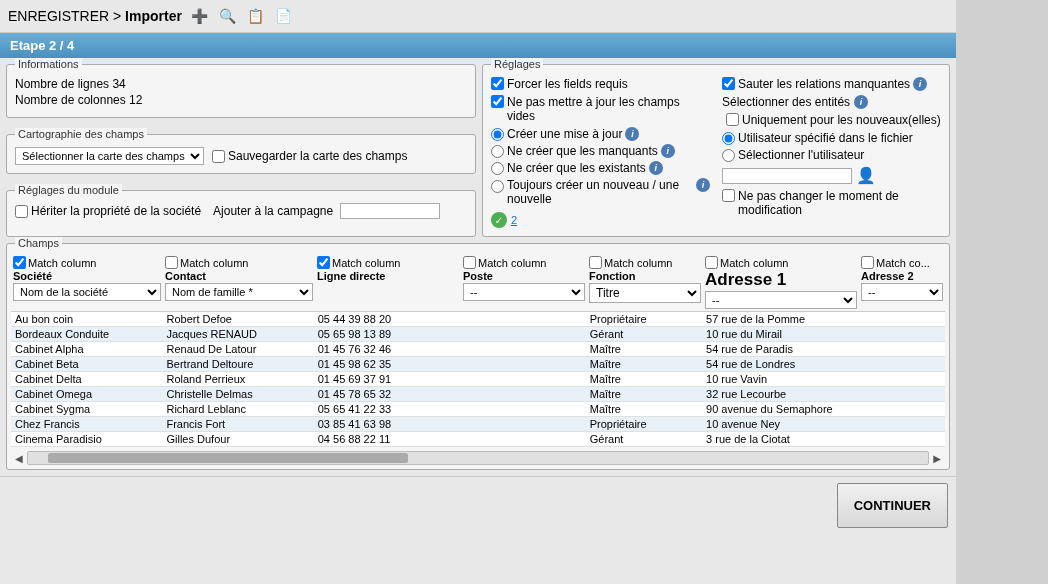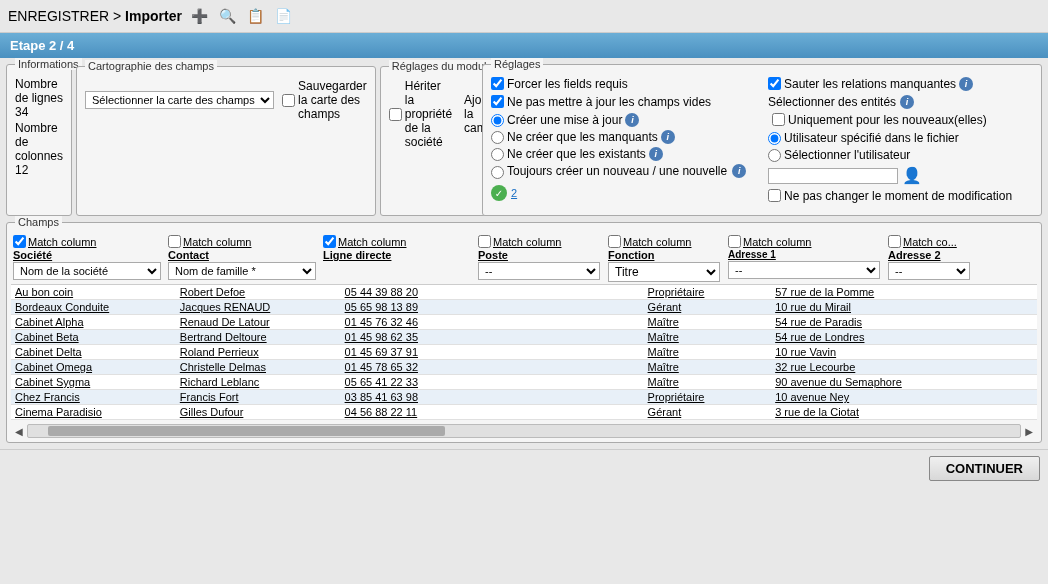--- a/index.html
+++ b/index.html
@@ -1,18 +1,18 @@
 <!DOCTYPE html>
 <html><head>
   <meta charset="utf-8">
   <style>
     * { box-sizing: border-box; margin: 0; padding: 0; }
     body { font-family: Arial, sans-serif; font-size: 12px; background: #d0d0d0; width: 1048px; }
 
-    .main-container { background: #e8e8e8; width: 1048px; min-height: 584px; }
+    .main-container { background: #e8e8e8; width: 956px; min-height: 584px; }
 
     .header-bar {
       background: #e8e8e8;
       padding: 6px 8px;
       display: flex;
       align-items: center;
       gap: 8px;
       border-bottom: 1px solid #ccc;
     }
     .header-title { font-size: 14px; font-weight: normal; }
@@ -134,21 +134,20 @@
       left: 8px;
       background: #f5f5f5;
       padding: 0 3px;
       font-size: 11px;
       color: #333;
     }
 
     .table-container {
       overflow: hidden;
       margin-top: 4px;
-      text-decoration: underline;
     }
 
     .data-table {
       width: 100%;
       border-collapse: collapse;
       font-size: 11px;
     }
 
     .data-table td {
       padding: 1px 4px;
@@ -189,21 +188,21 @@
       display: flex;
       justify-content: flex-end;
       padding: 6px 8px;
       background: #e8e8e8;
       border-top: 1px solid #ccc;
     }
 
     .continuer-btn {
       background: linear-gradient(to bottom, #f0f0f0, #d8d8d8);
       border: 1px solid #888;
-      padding: 4px 16px;
+      padding: 14px 16px;
       font-size: 13px;
       font-weight: bold;
       cursor: pointer;
       border-radius: 2px;
     }
 
     input[type="checkbox"] { cursor: pointer; }
     input[type="radio"] { cursor: pointer; }
     input[type="text"] {
       border: 1px solid #aaa;
@@ -228,21 +227,21 @@
   </div>
 
   <div class="etape-bar">
     <span>Etape 2 / 4</span>
   </div>
 
   <div class="content-area">
 
     <div class="top-row">
 
-      <div style="display:flex; gap:4px; width:470px;">
+      <div style="display:flex; flex-direction:column; gap:14px; width:470px;">
 
         <div class="panel info-panel">
           <span class="panel-title">Informations</span>
           <div class="info-content">
             <p>Nombre de lignes 34</p>
             <p>Nombre de colonnes 12</p>
           </div>
         </div>
 
         <div class="panel carto-panel">
@@ -417,21 +416,21 @@
             <select style="width:112px; font-size:12px;">
               <option>Titre</option>
             </select>
           </div>
 
           <div style="width:160px; padding:0 2px;">
             <div style="display:flex; align-items:center; gap:2px; font-size:11px;">
               <input type="checkbox" style="">
               <span>Match column</span>
             </div>
-            <div style="font-size:10px; font-weight:bold; padding:1px 0;">Adresse 1</div>
+            <div style="font-size:17px; font-weight:bold; padding:1px 0;">Adresse 1</div>
             <select style="width:152px; font-size:11px;">
               <option>--</option>
             </select>
           </div>
 
           <div style="width:90px; padding:0 2px;">
             <div style="display:flex; align-items:center; gap:2px; font-size:11px;">
               <input type="checkbox" style="">
               <span>Match co...</span>
             </div>

